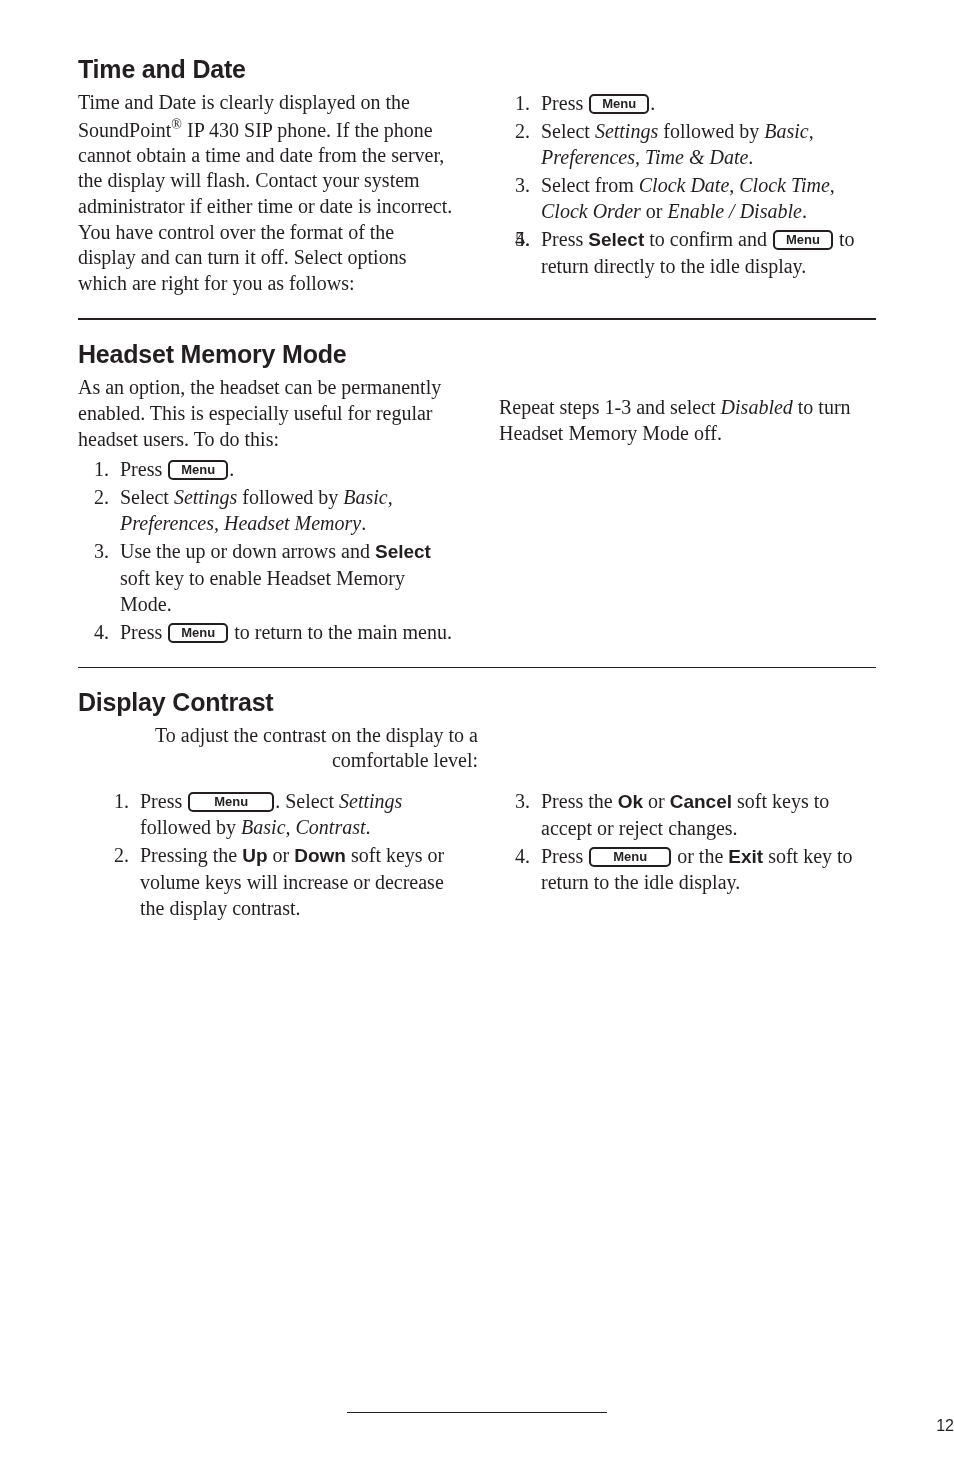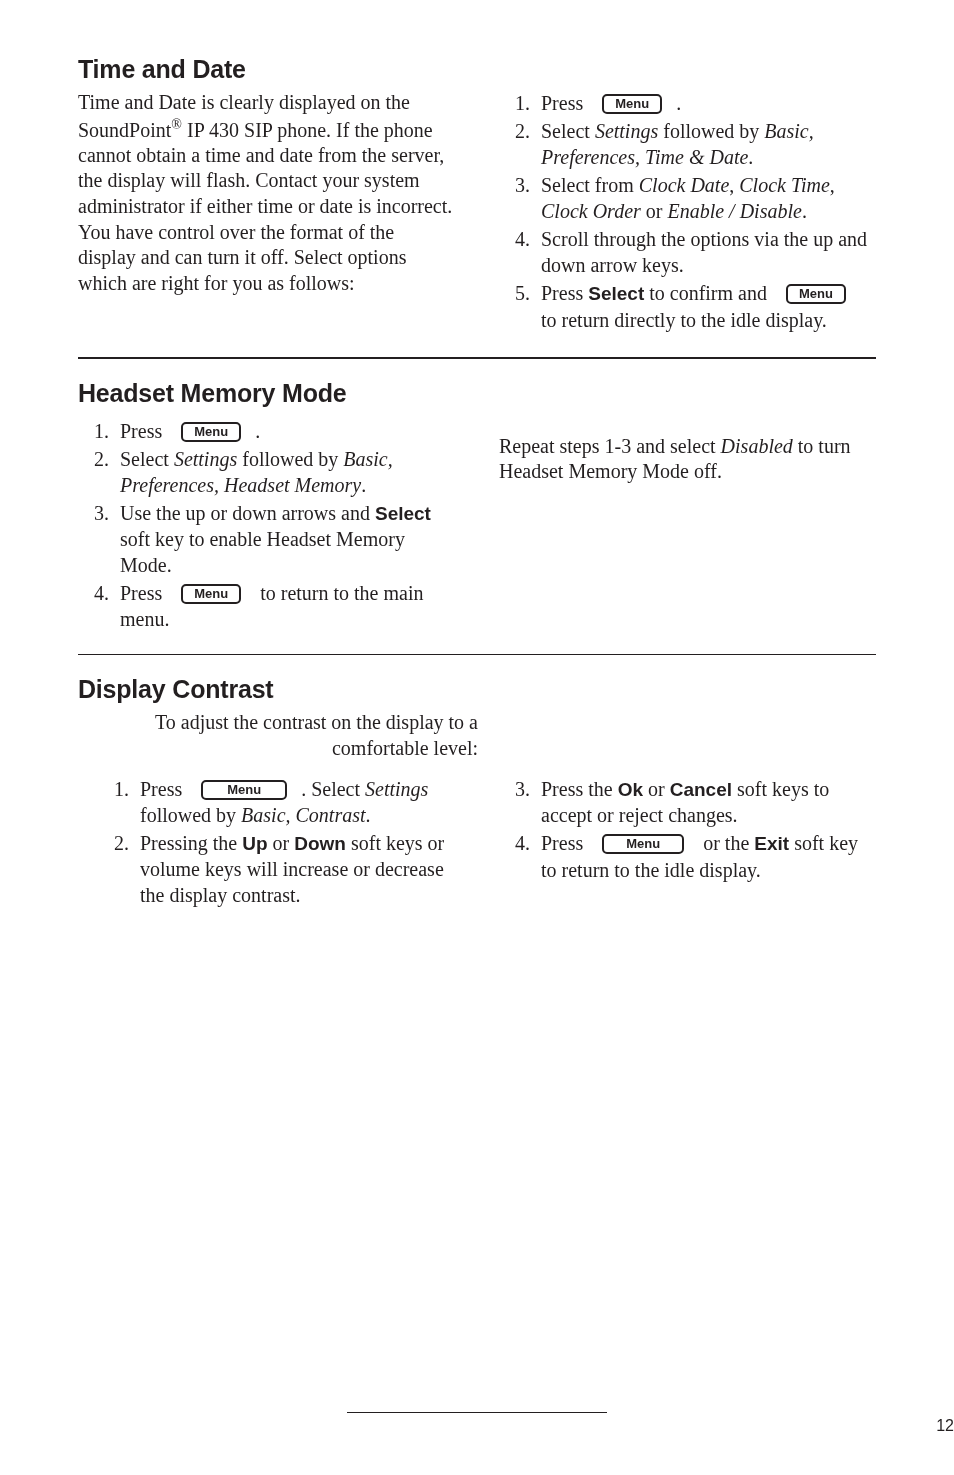--- a/index.html
+++ b/index.html
@@ -47,21 +47,21 @@
   .menu-btn {
     display: inline-block;
     border: 2px solid #231f20;
     border-radius: 5px;
     font-family: Arial, Helvetica, sans-serif;
     font-weight: 700;
     font-size: 13px;
     padding: 1px 11px 2px 11px;
     line-height: 1;
     vertical-align: 2px;
-    margin: 0 14px;
+    margin: 0 1px;
   }
   .menu-btn.wide { padding: 1px 24px 2px 24px; }
   .menu-btn.wide2 { padding: 1px 22px 2px 22px; }
   .soft {
     font-family: Arial, Helvetica, sans-serif;
     font-weight: 700;
     font-size: 19px;
   }
   em { font-style: italic; }
   hr.thick {
@@ -99,31 +99,32 @@
 <h2>Time and Date</h2>
 <div class="columns">
   <div class="col">
     <p>Time and Date is clearly displayed on the SoundPoint<span class="sup">®</span> IP 430 SIP phone.  If the phone cannot obtain a time and date from the server, the display will flash.  Contact your system administrator if either time or date is incorrect.  You have control over the format of the display and can turn it off.  Select options which are right for you as follows:</p>
   </div>
   <div class="col">
     <ol>
       <li><span class="num">1.</span><span>Press </span><span class="menu-btn">Menu</span><span>.</span></li>
       <li><span class="num">2.</span><span>Select </span><em>Settings</em><span> followed by </span><em>Basic, Preferences, Time &amp; Date</em><span>.</span></li>
       <li><span class="num">3.</span><span>Select from </span><em>Clock Date</em><span>, </span><em>Clock Time</em><span>, </span><em>Clock Order</em><span> or </span><em>Enable / Disable</em><span>.</span></li>
-      <li><span class="num">4.</span><span>Scroll through the options via the up and down arrow keys.</span></li>
+      <li><span class="num">4.</span></li>
       <li><span class="num">5.</span><span>Press </span><span class="soft">Select</span><span> to confirm and </span><span class="menu-btn">Menu</span><span> to return directly to the idle display.</span></li>
     </ol>
   </div>
 </div>
 
 <hr class="thick">
 
 <h2>Headset Memory Mode</h2>
 <div class="columns">
   <div class="col">
+    <p>As an option, the headset can be permanently enabled.  This is especially useful for regular headset users.  To do this:</p>
     <ol style="margin-top:4px;">
       <li><span class="num">1.</span><span>Press </span><span class="menu-btn">Menu</span><span>.</span></li>
       <li><span class="num">2.</span><span>Select </span><em>Settings</em><span> followed by </span><em>Basic, Preferences, Headset Memory</em><span>.</span></li>
       <li><span class="num">3.</span><span>Use the up or down arrows and </span><span class="soft">Select</span><span> soft key to enable Headset Memory Mode.</span></li>
       <li><span class="num">4.</span><span>Press </span><span class="menu-btn">Menu</span><span> to return to the main menu.</span></li>
     </ol>
   </div>
   <div class="col">
     <p style="margin-top:20px;"><span>Repeat steps 1-3 and select </span><em>Disabled</em><span> to turn Headset Memory Mode off.</span></p>
   </div>

